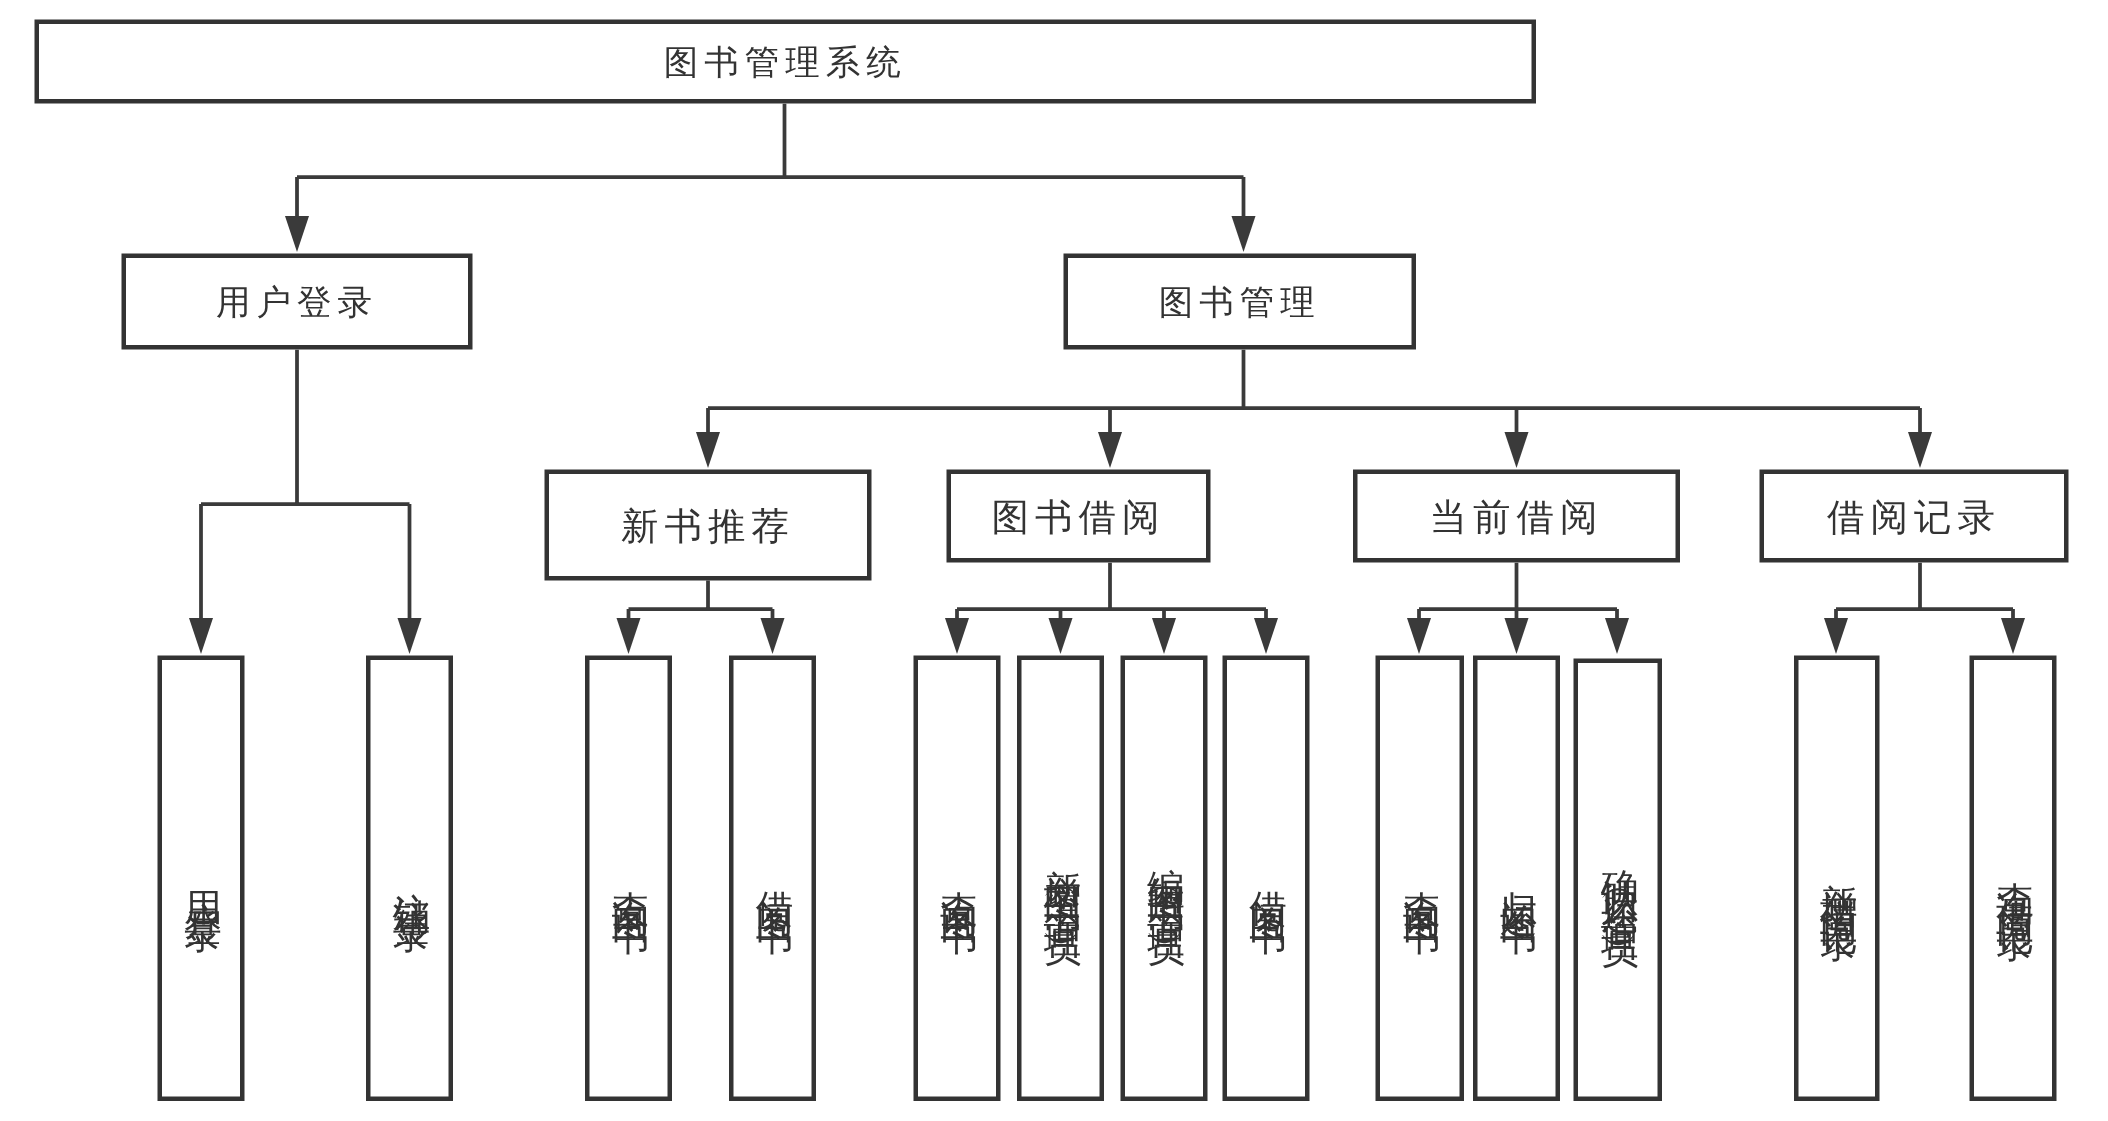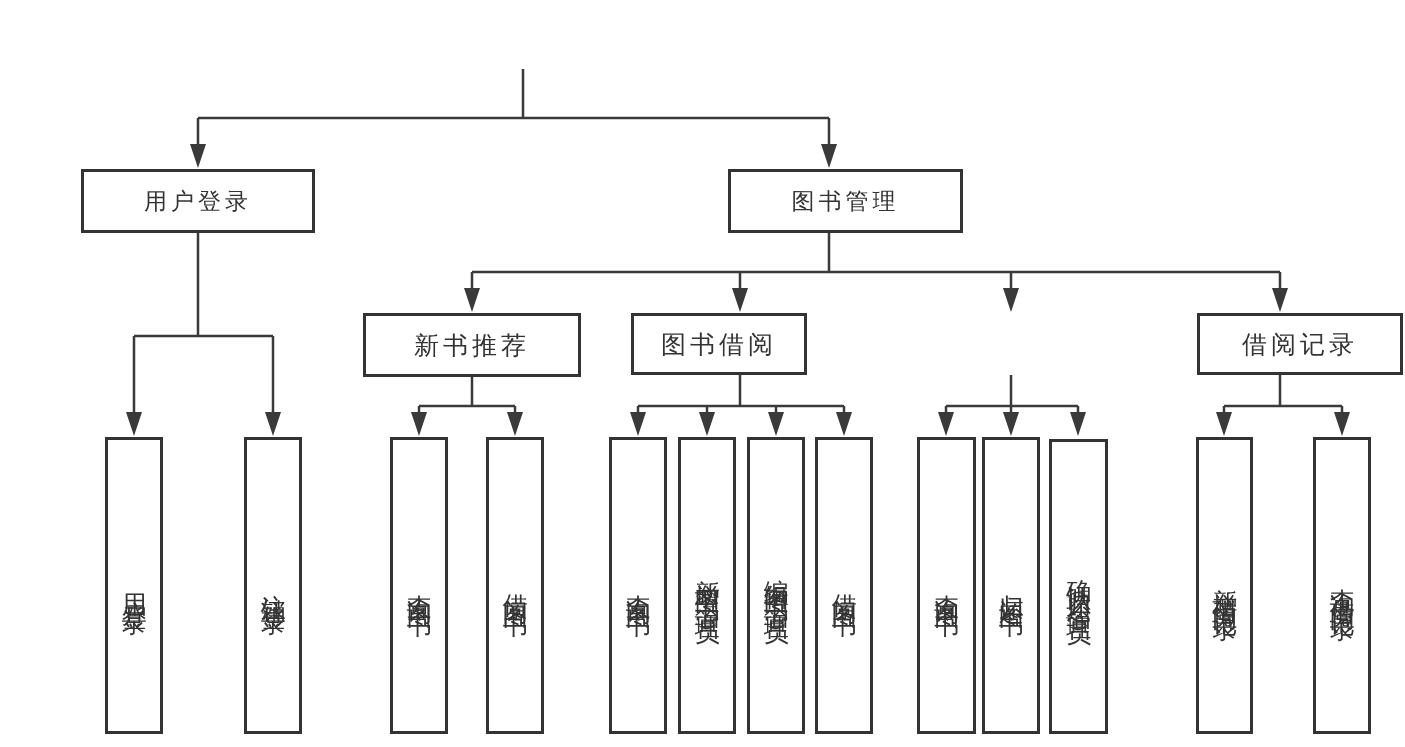--- a/index.html
+++ b/index.html
@@ -97,35 +97,41 @@
 
       <polygon points="938,412 954,412 946,436"></polygon>
       <polygon points="1003,412 1019,412 1011,436"></polygon>
       <polygon points="1070,412 1086,412 1078,436"></polygon>
 
       <polygon points="1216,412 1232,412 1224,436"></polygon>
       <polygon points="1334,412 1350,412 1342,436"></polygon>
     </g>
   </svg>
 
+  <div class="box" style="left:23px; top:13px; width:1001px; height:56px;">
+    <span class="h-label">图书管理系统</span>
+  </div>
 
   <div class="box" style="left:81px; top:169px; width:234px; height:64px;">
     <span class="h-label">用户登录</span>
   </div>
-  <div class="box" style="left:728px; top:169px; width:235px; height:64px;">
+  <div class="box" style="left:709px; top:169px; width:235px; height:64px;">
     <span class="h-label">图书管理</span>
   </div>
 
-  <div class="box" style="left:363px; top:313px; width:218px; height:64px;">
+  <div class="box" style="left:363px; top:313px; width:218px; height:74px;">
     <span class="h-label lv3">新书推荐</span>
   </div>
   <div class="box" style="left:631px; top:313px; width:176px; height:62px;">
     <span class="h-label lv3">图书借阅</span>
   </div>
-  <div class="box" style="left:1173px; top:313px; width:206px; height:62px;margin-left:24px;">
+  <div class="box" style="left:902px; top:313px; width:218px; height:62px;">
+    <span class="h-label lv3">当前借阅</span>
+  </div>
+  <div class="box" style="left:1173px; top:313px; width:206px; height:62px;">
     <span class="h-label lv3">借阅记录</span>
   </div>
 
   <div class="box" style="left:105px; top:437px; width:58px; height:297px;">
     <span class="v-label">用户登录</span>
   </div>
   <div class="box" style="left:244px; top:437px; width:58px; height:297px;">
     <span class="v-label">注销登录</span>
   </div>
 

